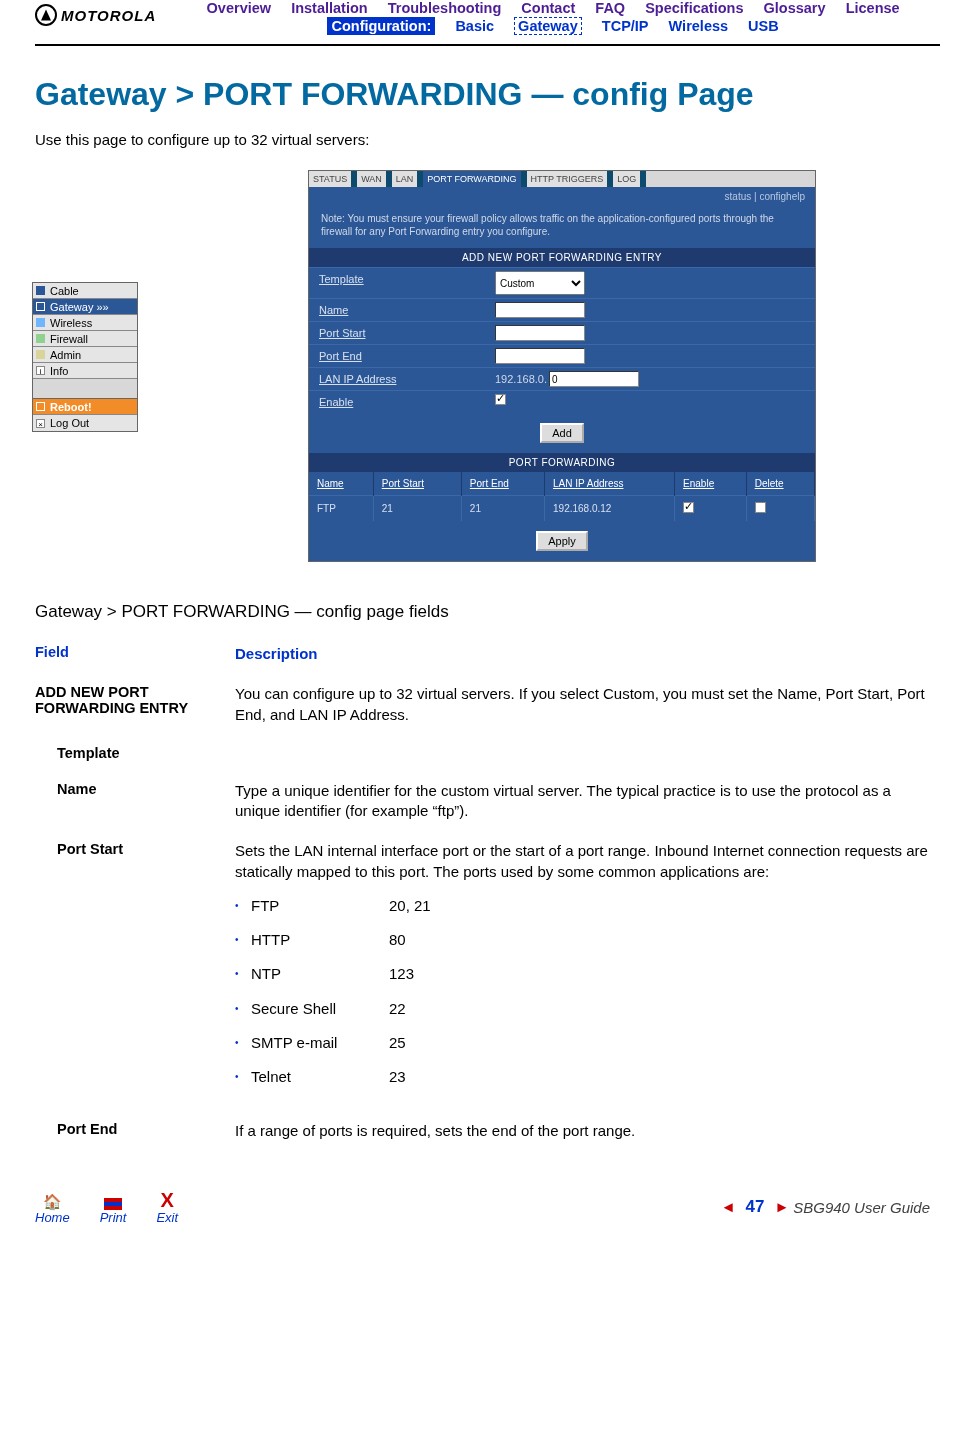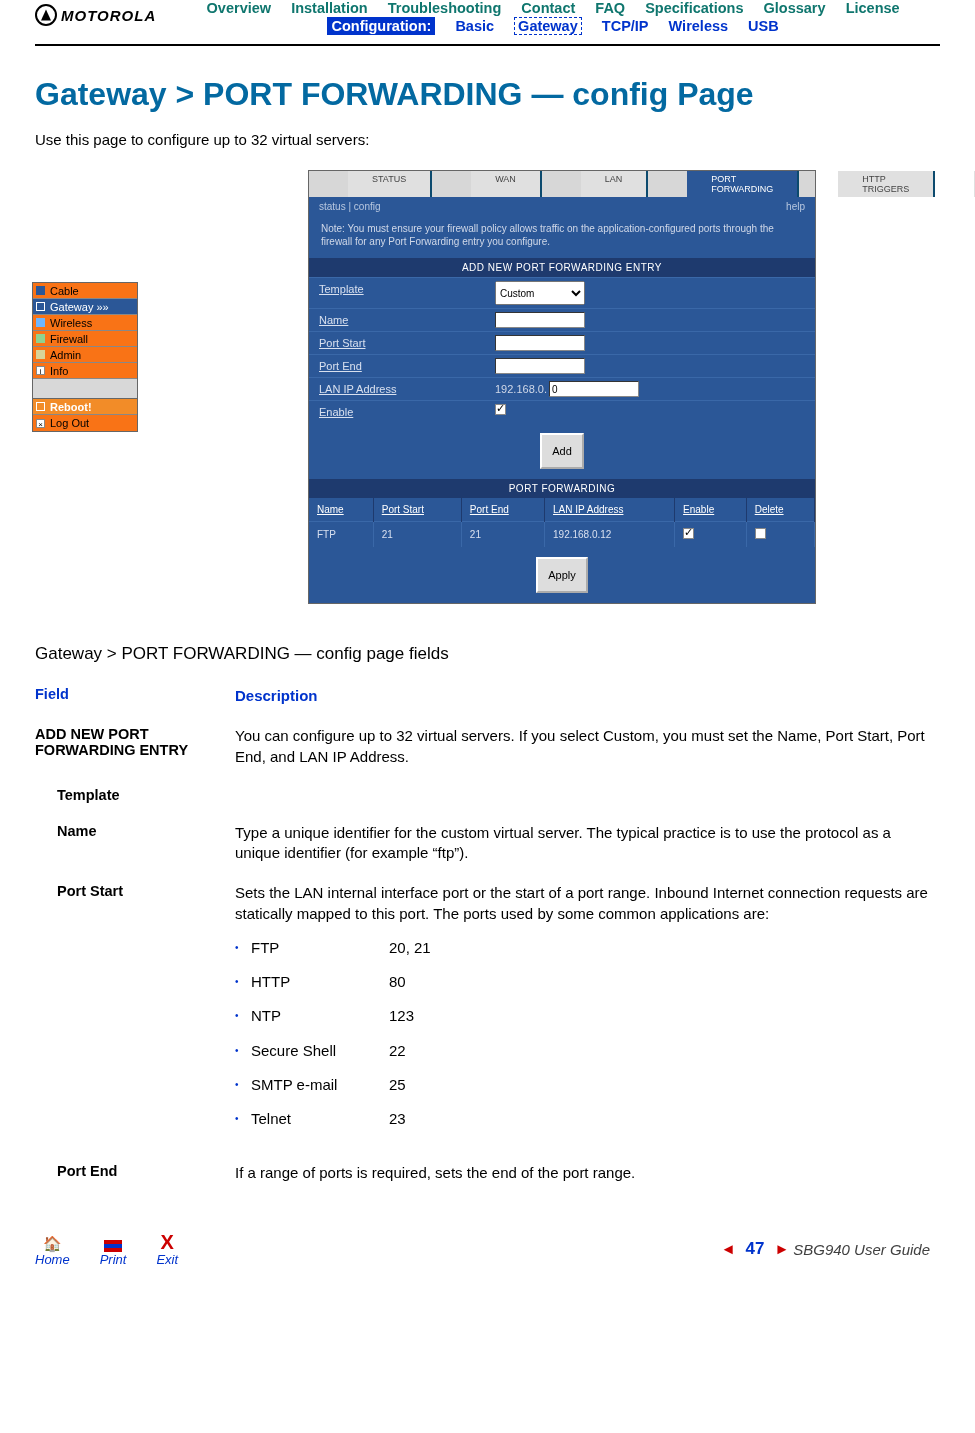--- a/index.html
+++ b/index.html
@@ -48,21 +48,21 @@
     font-weight: bold;
     font-style: italic;
     letter-spacing: 1px;
     font-size: 15px;
   }
   .nav-block {
     flex: 1;
     text-align: center;
   }
   .nav-row {
-    color: #0f766e;
+    color: #4c1d95;
     font-weight: bold;
     font-size: 14.5px;
   }
   .nav-row span { margin: 0 8px; cursor: pointer; }
   .nav-row2 {
     color: #0033cc;
     font-weight: bold;
     font-size: 14.5px;
     margin-top: 2px;
   }
@@ -102,53 +102,52 @@
     margin-right: 46px;
     margin-left: -3px;
     font-size: 11px;
     border: 1px solid #666;
   }
   .side-panel .srow {
     display: flex;
     align-items: center;
     padding: 1px 3px;
     border-bottom: 1px solid #888;
-    background: #f97316;
+    background: #e5e5e5;
     height:16px;
   }
   .side-panel .srow:last-child { border-bottom: none; }
   .side-panel .sq {
     width: 9px; height: 9px; margin-right: 5px;
   }
   .srow.sel { background:#2b5797; color:#fff; }
   .srow.reboot { background:#f28c28; color:#fff; font-weight:bold; }
   .srow.gap { height:20px; background:#d8d8d8; border-bottom:1px solid #666;}
   .config-shot {
     flex:1;
     max-width: 508px;
     border: 1px solid #666;
     font-size: 11px;
     margin-left:auto;
     margin-right:auto;
   }
   .tabs-row { display:flex; background:#d7d7d7; }
   .tabs-row div {
-    padding: 3px 24px;
-    border-right:2px solid #0c4a6e;
+    padding: 3px 4px;
+    border-right:6px solid #0c4a6e;
     font-size:9px;
     color:#444;
     background:#e0e0e0;
-    margin-left:39px;
   }
   .tabs-row div.active { background:#2b5797; color:#fff; }
   .subtab-row {
     background:#2b5797; color:#b8c8e0;
     padding:4px 10px;
     display:flex;
-    justify-content:space-between;
+    justify-content:flex-end;
     font-size:10px;
   }
   .note-box {
     background:#2b5797;
     color:#d0d8e8;
     padding:6px 12px 10px 12px;
     font-size:10px;
     line-height:1.3;
   }
   .section-hdr {
@@ -178,21 +177,21 @@
   }
   .fval input[type=text]{
     height:16px; font-size:10px; width:90px;
     border:1px inset #888; background:#fff;
   }
   .fval select{ font-size:10px; height:24px; width:90px; }
   .ip-compound { color:#d0d8e8; font-size:11px; display:flex; align-items:center;}
   .ip-compound input { width:30px; margin-left:2px;}
   .btn-row { text-align:center; padding:10px; background:#2b5797;}
   .shot-btn {
-    font-size:11px; padding:10px 10px;
+    font-size:11px; padding:2px 10px;
     background:#ddd; border:2px outset #fff;
   }
   .pf-table {
     width:100%;
     border-collapse:collapse;
     font-size:10px;
     color:#fff;
     background:#2b5797;
   }
   .pf-table th {

